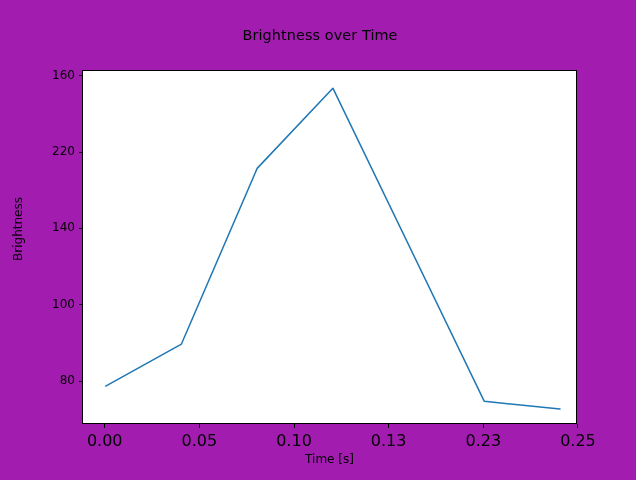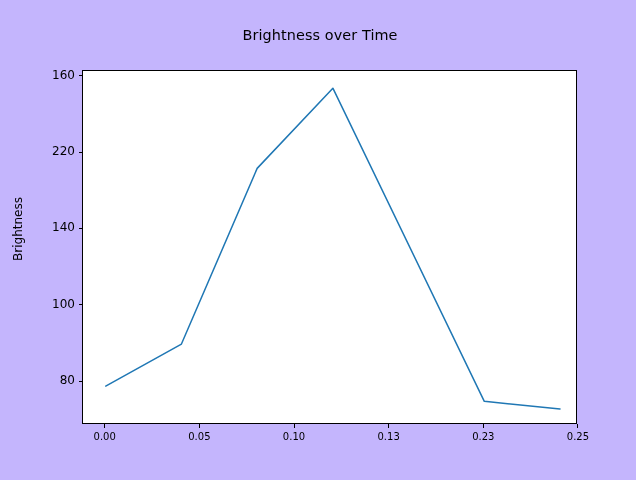--- a/index.html
+++ b/index.html
@@ -4,21 +4,21 @@
 <style>
   html, body {
     margin: 0;
     padding: 0;
     background: #ffffff;
   }
   #figure {
     position: relative;
     width: 636px;
     height: 480px;
-    background: #c4b5fd;
+    background: #a21caf;
     font-family: "DejaVu Sans", sans-serif;
     overflow: hidden;
   }
   
   #chart-title {
     position: absolute;
     left: 0;
     top: 27px;
     width: 640px;
     text-align: center;
@@ -96,21 +96,21 @@
     top: 0px;
     width: 1px;
     height: 3.5px;
     background: #000000;
   }
   .xtick-label {
     position: absolute;
     left: 0;
     top: 7px;
     transform: translateX(-50%);
-    font-size: 10px;
+    font-size: 16px;
     color: #000000;
     white-space: nowrap;
   }
   
   #xlabel {
     position: absolute;
     left: 82px;
     top: 452px;
     width: 495px;
     text-align: center;
@@ -185,16 +185,17 @@
       <div class="xtick" style="left: 401.3px;">
         <div class="xtick-mark"></div>
         <div class="xtick-label">0.23</div>
       </div>
       <div class="xtick" style="left: 495.946px;">
         <div class="xtick-mark"></div>
         <div class="xtick-label">0.25</div>
       </div>
     </div>
 
+  <div id="xlabel">Time [s]</div>
 
   <div id="ylabel">Brightness</div>
 
 </div>
 
 </body></html>

